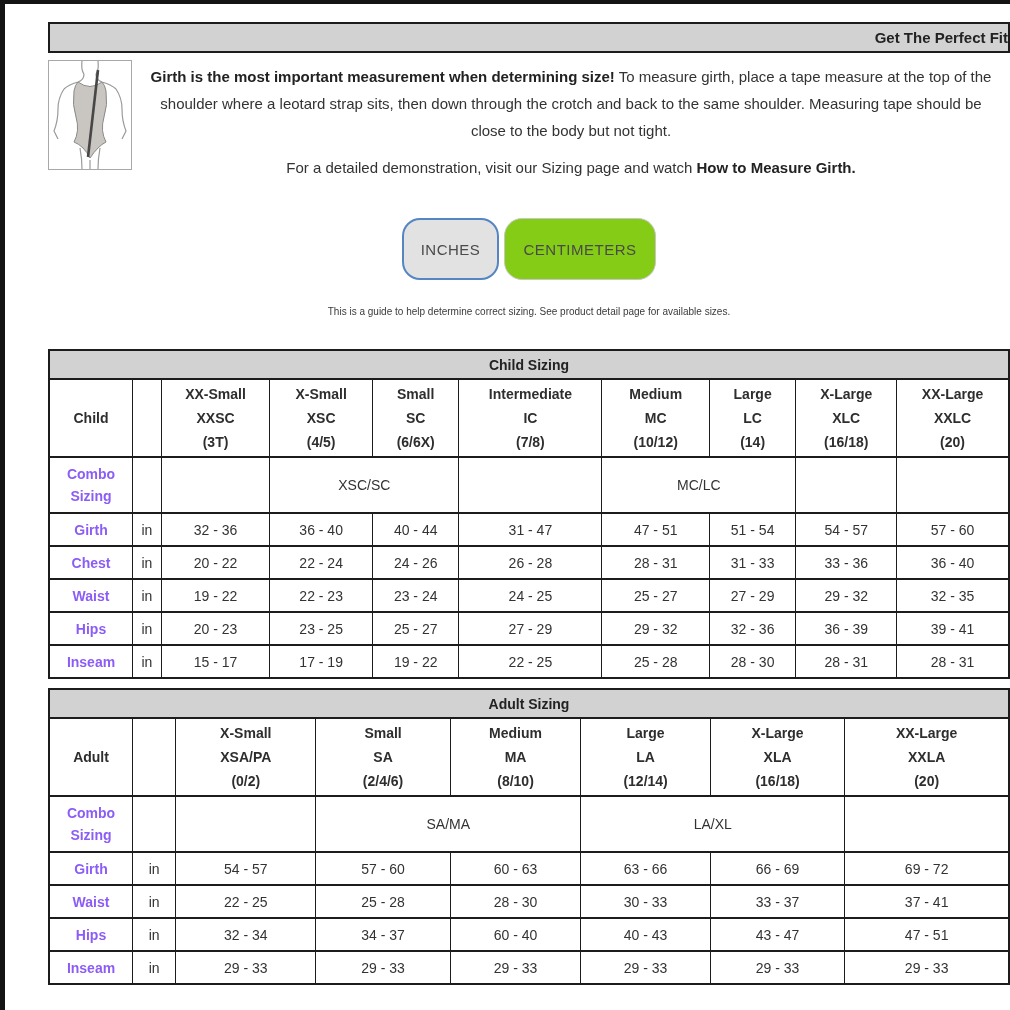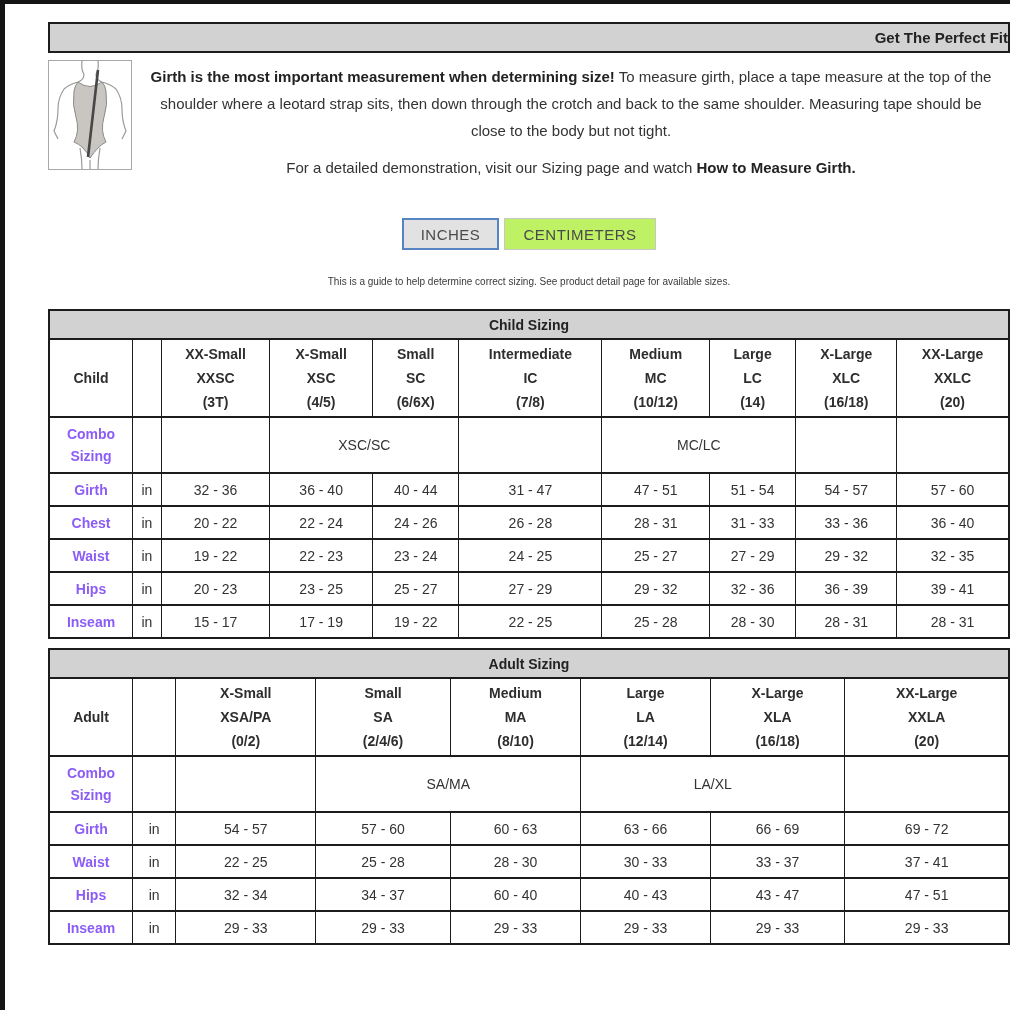--- a/index.html
+++ b/index.html
@@ -36,46 +36,47 @@
   .intro-text { flex:1; text-align:center; font-size:15px; padding:0 10px; }
   .intro-main { margin:3px 0 0 0; line-height:27px; }
   .intro-demo { margin:14px 0 0 0; line-height:20px; }
   .b { font-weight:bold; color:#222; }
 
   .buttons-row { margin-top:40px; text-align:center; }
   button.unit-btn {
     font-family:"Liberation Sans", sans-serif;
     font-size:15px;
     color:#4a4a4a;
-    height:32px;
+    height:62px;
     vertical-align:middle;
     cursor:pointer;
     letter-spacing:0.5px;
+    border-radius:18px;
   }
   .btn-inches {
     width:97px;
     background:#e2e2e2;
     border:2px solid #5585c2;
   }
   .btn-cm {
     width:152px;
-    background:#bef264;
+    background:#84cc16;
     border:1px solid #c6c6c6;
     margin-left:5px;
   }
 
   .guide-note { margin-top:26px; text-align:center; font-size:10px; color:#3a3a3a; }
 
   table.size-table {
     border-collapse:collapse;
     table-layout:fixed;
     width:100%;
     border:2px solid #1c1c1c;
   }
-  .child-tbl { margin-top:22px; }
+  .child-tbl { margin-top:32px; }
   .adult-tbl { margin-top:9px; }
   table.size-table td {
     border:1px solid #1c1c1c;
     border-top-width:2px;
     border-bottom-width:2px;
     text-align:center;
     vertical-align:middle;
     font-size:14px;
     padding:0;
     overflow:hidden;

